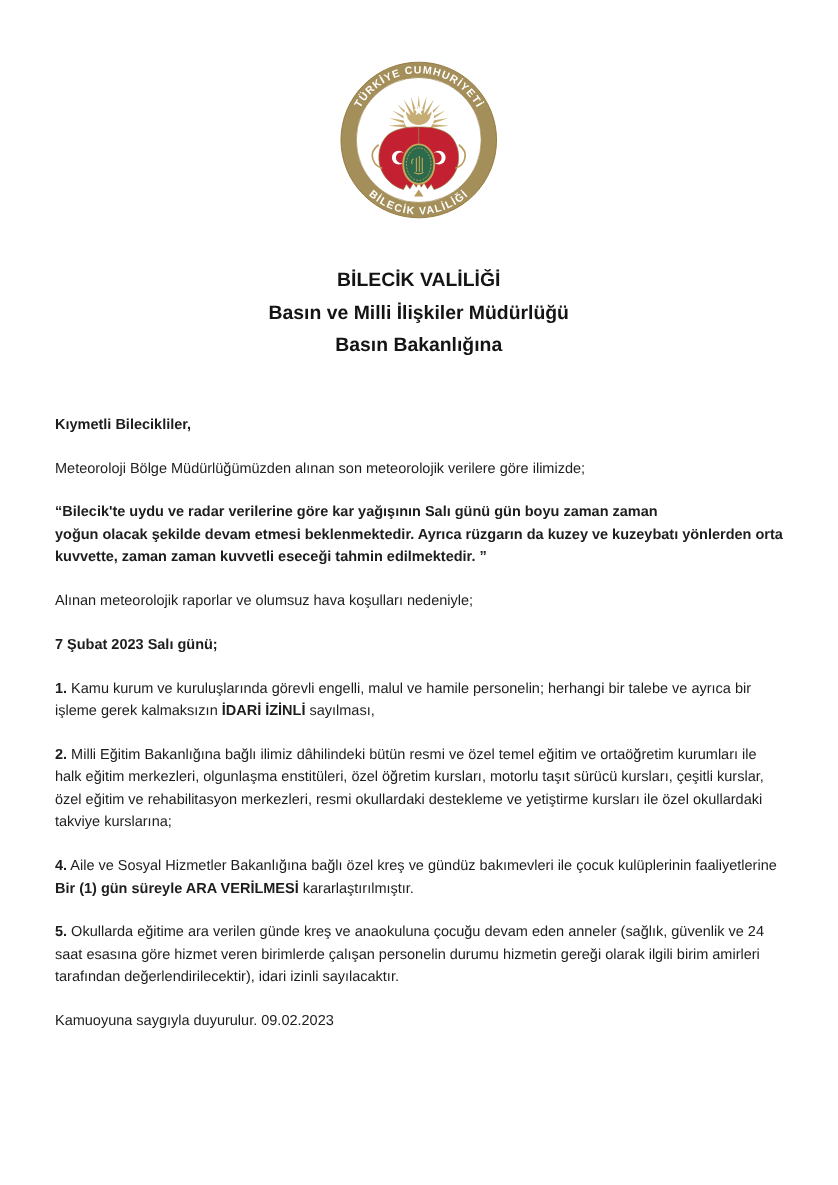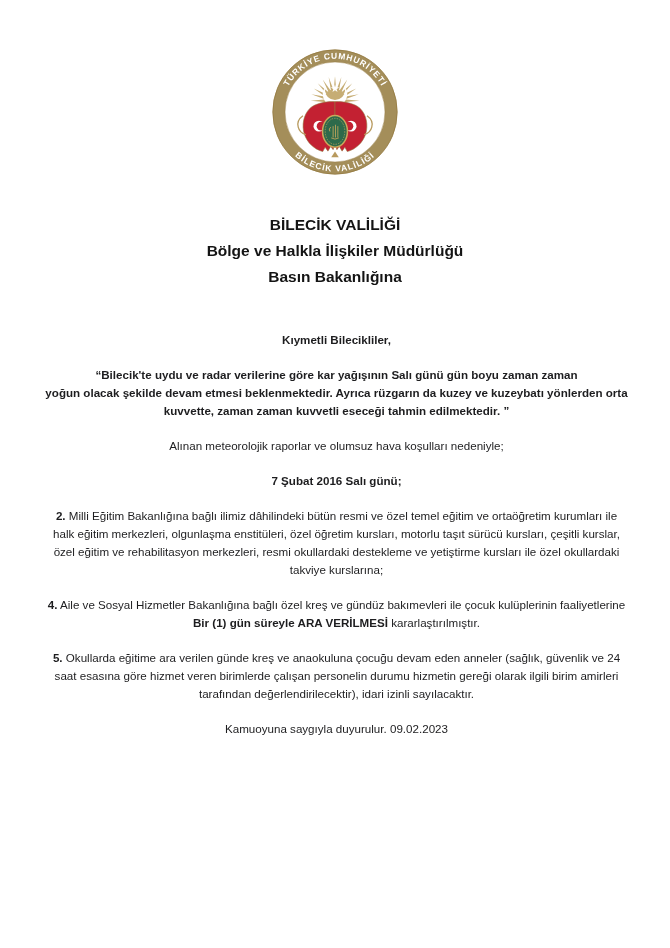--- a/index.html
+++ b/index.html
@@ -22,21 +22,21 @@
     font-weight:bold;
     font-size:15.5px;
     line-height:26px;
     color:#141414;
   }
   .content{
     position:absolute;top:331px;left:44px;
     width:585px;
     font-size:11.6px;
     line-height:18px;
-    text-align:center;
+    text-align:left;
   }
   .para{margin:0 0 17px 0;}
   .bold{font-weight:bold;}
   .ring-text{
     font-family:"Liberation Sans",sans-serif;
     font-weight:bold;
   }
 </style>
 </head>
 <body>
@@ -117,35 +117,37 @@
         <textPath href="#arcTop" startOffset="50%" text-anchor="middle">TÜRKİYE CUMHURİYETİ</textPath>
       </text>
       <text class="ring-text" font-size="9" letter-spacing="1.1" fill="#ffffff">
         <textPath href="#arcBot" startOffset="50%" text-anchor="middle">BİLECİK VALİLİĞİ</textPath>
       </text>
     </svg>
   </div>
 
   <div class="titles">
     <div>BİLECİK VALİLİĞİ</div>
-    <div>Bölge ve Halkla İlişkiler Müdürlüğü</div>
+    <div>Basın ve Milli İlişkiler Müdürlüğü</div>
     <div>Basın Bakanlığına</div>
   </div>
 
   <div class="content">
 
     <p class="para bold">Kıymetli Bilecikliler,</p>
 
+    <p class="para">Meteoroloji Bölge Müdürlüğümüzden alınan son meteorolojik verilere göre ilimizde;</p>
 
     <p class="para bold"><span>“Bilecik'te uydu ve radar verilerine göre kar yağışının Salı günü gün boyu zaman zaman</span><br><span>yoğun olacak şekilde devam etmesi beklenmektedir. Ayrıca rüzgarın da kuzey ve kuzeybatı yönlerden orta kuvvette, zaman zaman kuvvetli eseceği tahmin edilmektedir. ”</span></p>
 
     <p class="para">Alınan meteorolojik raporlar ve olumsuz hava koşulları nedeniyle;</p>
 
-    <p class="para bold">7 Şubat 2016 Salı günü;</p>
+    <p class="para bold">7 Şubat 2023 Salı günü;</p>
 
+    <p class="para"><b>1.</b><span> Kamu kurum ve kuruluşlarında görevli engelli, malul ve hamile personelin; herhangi bir talebe ve ayrıca bir işleme gerek kalmaksızın </span><b>İDARİ İZİNLİ</b><span> sayılması,</span></p>
 
     <p class="para"><b>2.</b><span> Milli Eğitim Bakanlığına bağlı ilimiz dâhilindeki bütün resmi ve özel temel eğitim ve ortaöğretim kurumları ile halk eğitim merkezleri, olgunlaşma enstitüleri, özel öğretim kursları, motorlu taşıt sürücü kursları, çeşitli kurslar, özel eğitim ve rehabilitasyon merkezleri, resmi okullardaki destekleme ve yetiştirme kursları ile özel okullardaki takviye kurslarına;</span><b></b><span></span></p>
 
 
     <p class="para"><b>4.</b><span> Aile ve Sosyal Hizmetler Bakanlığına bağlı özel kreş ve gündüz bakımevleri ile çocuk kulüplerinin faaliyetlerine </span><b>Bir (1) gün süreyle ARA VERİLMESİ</b><span> kararlaştırılmıştır.</span></p>
 
     <p class="para"><b>5.</b><span> Okullarda eğitime ara verilen günde kreş ve anaokuluna çocuğu devam eden anneler (sağlık, güvenlik ve 24 saat esasına göre hizmet veren birimlerde çalışan personelin durumu hizmetin gereği olarak ilgili birim amirleri tarafından değerlendirilecektir), idari izinli sayılacaktır.</span><b></b><span></span></p>
 
     <p class="para">Kamuoyuna saygıyla duyurulur. 09.02.2023</p>
 

